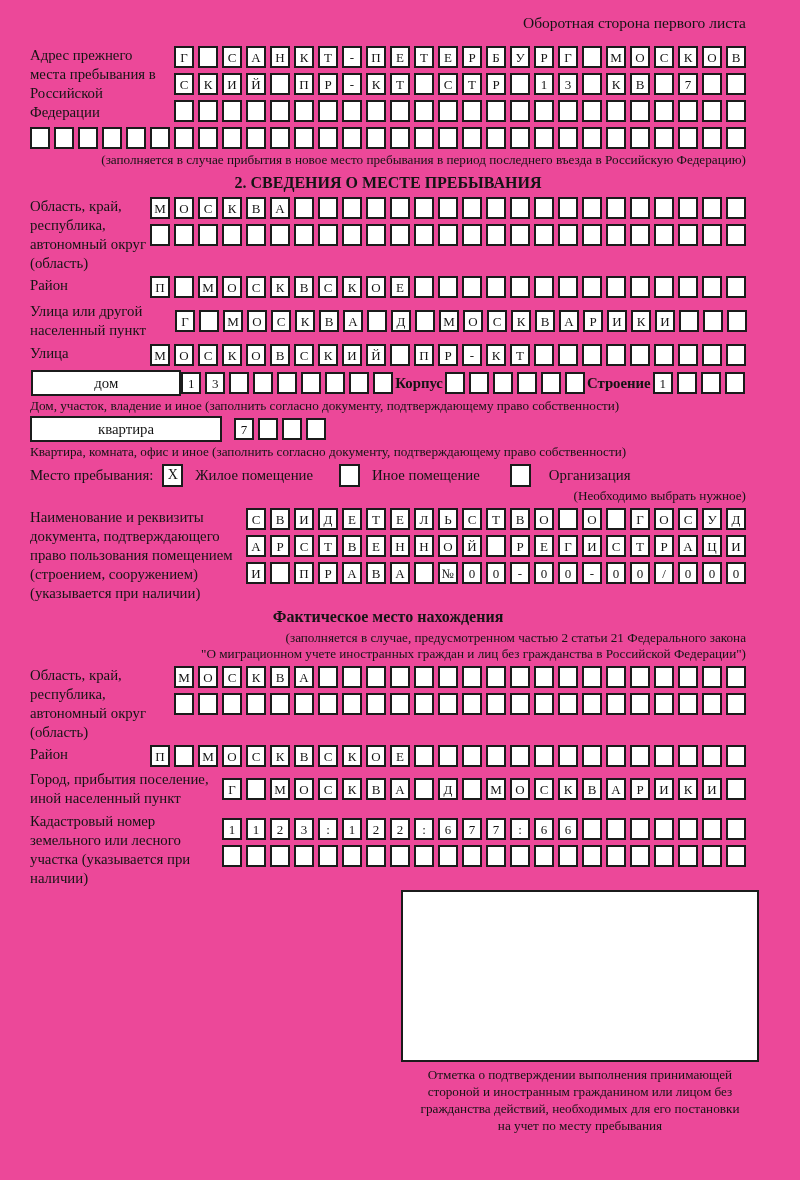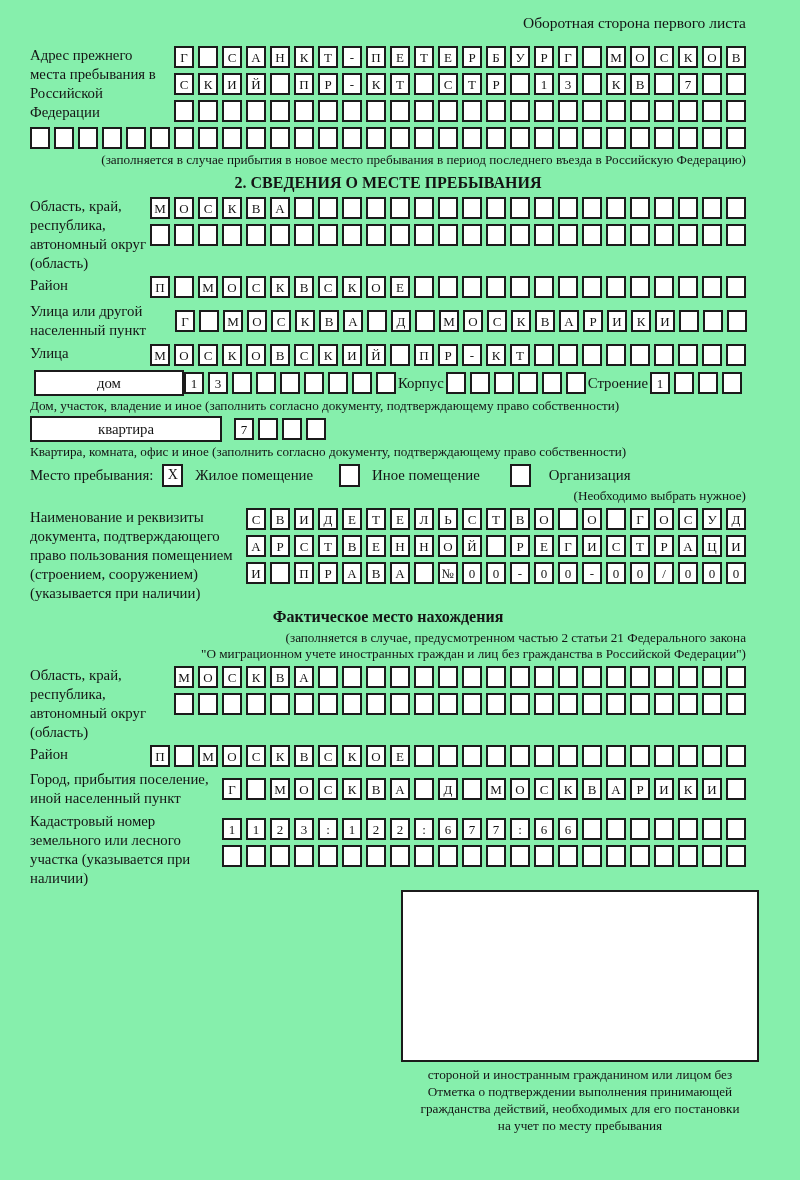--- a/index.html
+++ b/index.html
@@ -1,18 +1,18 @@
 <!DOCTYPE html>
 <html><head>
 <meta charset="utf-8">
 <style>
   html,body{margin:0;padding:0;background:#fff;}
   .page{
     width:800px;height:1180px;box-sizing:border-box;overflow:hidden;
-    padding:14px 54px 0 30px;background:#86efac;color:#141414;
+    padding:14px 54px 0 30px;background:#ec4899;color:#141414;
     font-family:"Liberation Serif","DejaVu Serif",serif;position:relative;
   }
   .hdr{font-size:15.5px;line-height:18px;text-align:right;margin-bottom:14px;}
   .lbl{font-size:14.8px;line-height:19px;}
   .fr{display:flex;}
   .fr .lbl{flex:0 0 auto;padding-right:4px;box-sizing:border-box;}
   .w144{width:144px;} .w120{width:120px;} .w145{width:145px;} .w216{width:216px;} .w192{width:192px;}
   .rows{display:flex;flex-direction:column;gap:5px;}
   .cellrow{display:flex;gap:4px;}
   .cell{
@@ -23,21 +23,21 @@
   .mb4{margin-bottom:4px;} .mb3{margin-bottom:3px;} .mb2{margin-bottom:2px;} .mb1{margin-bottom:1px;}
   .mt3{margin-top:3px;} .mt4{margin-top:4px;} .mt5{margin-top:5px;} .mt8{margin-top:8px;} .mt6{margin-top:6px;}
   .note{font-size:13.2px;line-height:16px;}
   .center{text-align:right;}
   .sec-title{font-size:16px;font-weight:bold;line-height:20px;text-align:center;}
   .bigbox{
     box-sizing:border-box;border:2px solid #1b1b1b;height:26px;
     display:flex;align-items:center;justify-content:center;font-size:14.8px;background:#fff;
   }
   .house-row{display:flex;align-items:center;justify-content:center;height:26px;}
-  .house-row .lbl{padding:0 2px;}
+  .house-row .lbl{padding:0 2px;font-weight:bold;}
   .apt-row{display:flex;align-items:center;height:26px;}
   .stay-row{display:flex;align-items:center;height:24px;font-size:14.8px;}
   .checkbox{
     box-sizing:border-box;width:21px;height:23px;border:2px solid #1b1b1b;
     display:flex;align-items:center;justify-content:center;font-size:14px;background:#fff;
   }
   .stamp-wrap{margin-left:335px;width:430px;}
   .stamp-box{box-sizing:border-box;width:358px;height:172px;border:2px solid #1b1b1b;margin:0 auto;background:#fff;}
   .stamp-note{font-size:13.2px;line-height:17px;text-align:center;margin-top:4px;}
 </style>
@@ -619,20 +619,20 @@
           <span class="cell"></span>
           <span class="cell"></span>
           <span class="cell"></span>
         </div>
     </div>
   </div>
 
   <div class="stamp-wrap">
     <div class="stamp-box"></div>
     <div class="stamp-note">
+      <div>Отметка о подтверждении выполнения принимающей</div>
       <div>стороной и иностранным гражданином или лицом без</div>
-      <div>Отметка о подтверждении выполнения принимающей</div>
       <div>гражданства действий, необходимых для его постановки</div>
       <div>на учет по месту пребывания</div>
     </div>
   </div>
 
 </div>
 
 </body></html>

